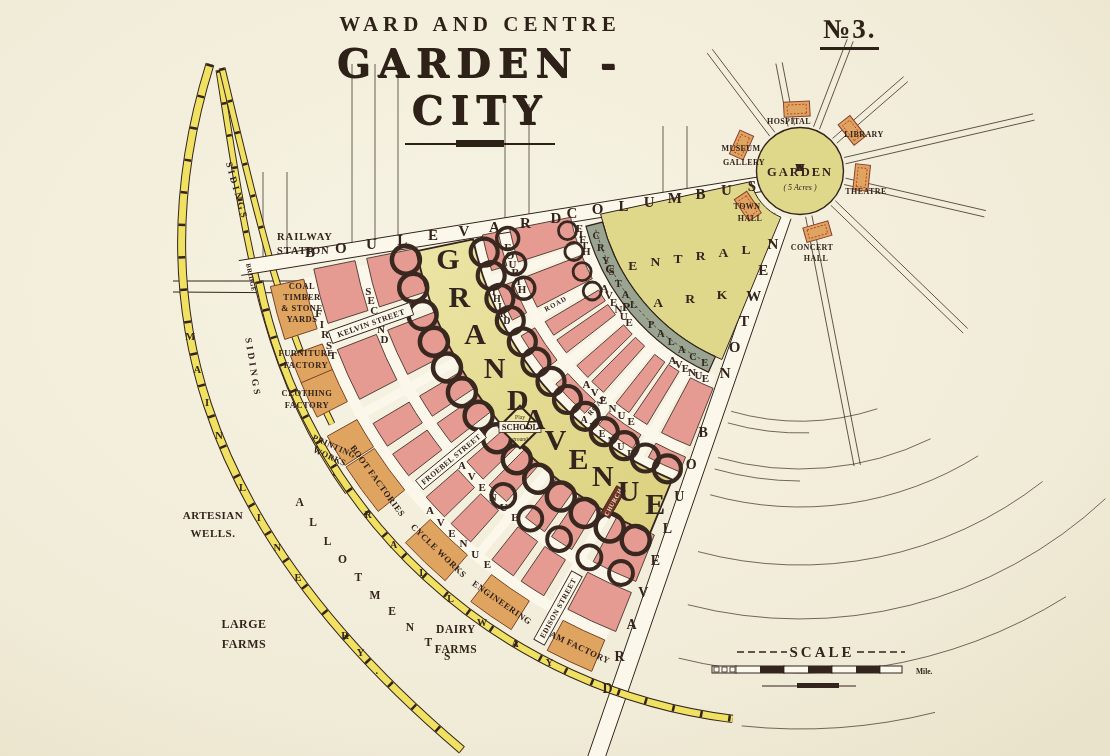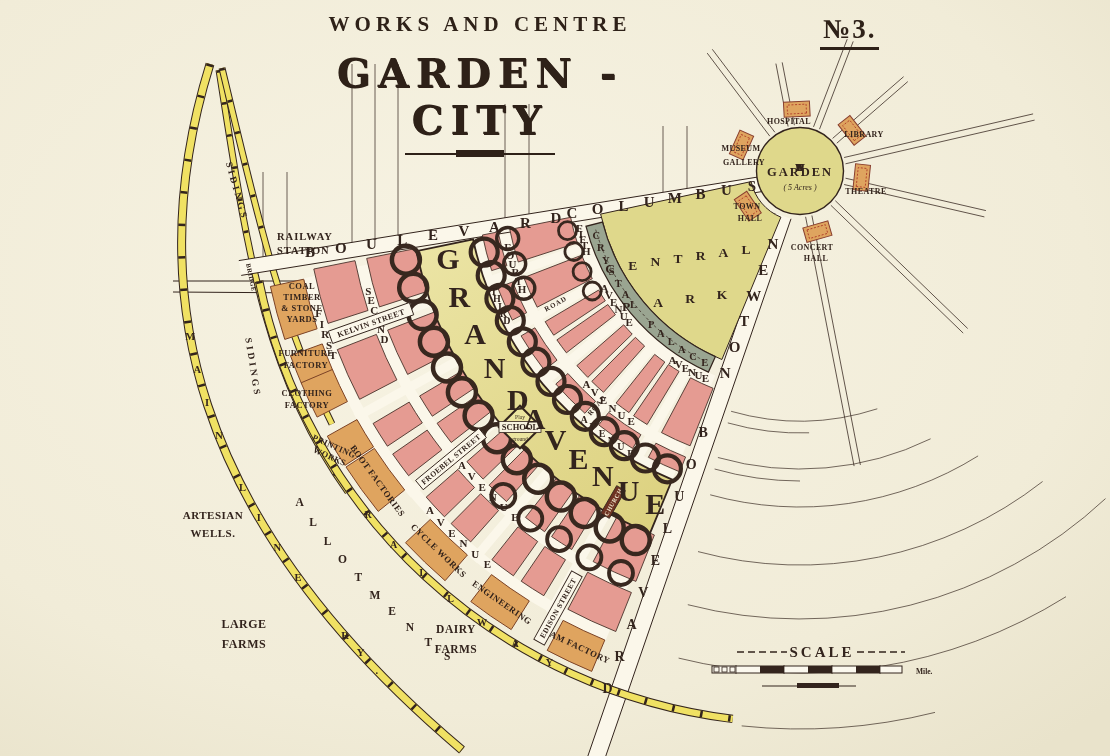--- a/index.html
+++ b/index.html
@@ -2,21 +2,21 @@
 <html><head>
 <meta charset="utf-8">
 <style>
   html,body{margin:0;padding:0;background:#d8d2bd;}
   .stage{position:relative;width:1110px;height:756px;background:#f2eedb;overflow:hidden;
          font-family:"Liberation Serif","DejaVu Serif",serif;color:#2e2118;
          box-shadow:inset 0 0 60px rgba(120,100,60,.25);}
   .stage svg{position:absolute;left:0;top:0;}
   .title-block{position:absolute;top:12px;left:260px;width:440px;text-align:center;z-index:5;}
   .t1{font-size:21px;font-weight:bold;letter-spacing:5px;}
-  .t2{font-size:40px;font-weight:bold;letter-spacing:7px;margin-top:12px;
+  .t2{font-size:40px;font-weight:bold;letter-spacing:7px;margin-top:2px;
       font-family:"DejaVu Serif",serif;text-shadow:.6px .6px 0 #2e2118;}
   .t-underline{position:relative;width:150px;height:2px;margin:10px auto 0;background:#2e2118;}
   .t-underline::after{content:"";position:absolute;left:50%;top:-3px;transform:translateX(-50%);
       width:48px;height:7px;background:#2e2118;}
   .plate{position:absolute;top:14px;left:820px;font-size:27px;font-weight:bold;
       border-bottom:3px solid #2e2118;padding:0 3px 2px;letter-spacing:2px;z-index:5;}
 </style>
 </head>
 <body>
 
@@ -450,18 +450,18 @@
           <line x1="784.0" y1="665.0" x2="784.0" y2="674.0" stroke="#33241d" stroke-width="0.8"></line>
           <line x1="832.0" y1="665.0" x2="832.0" y2="674.0" stroke="#33241d" stroke-width="0.8"></line>
           <line x1="880.0" y1="665.0" x2="880.0" y2="674.0" stroke="#33241d" stroke-width="0.8"></line>
           <text x="916.0" y="674.0" font-size="7.5" text-anchor="start" font-weight="bold" fill="#33241d">Mile.</text>
           <line x1="762.0" y1="686.0" x2="856.0" y2="686.0" stroke="#33241d" stroke-width="1.2"></line>
           <rect x="797" y="683" width="42" height="5" fill="#33241d"></rect>
         </g>
       </svg>
     </div>
   <div class="title-block">
-    <div class="t1">WORKS AND CENTRE</div>
+    <div class="t1">WARD AND CENTRE</div>
     <div class="t2">GARDEN - CITY</div>
     <div class="t-underline"></div>
   </div>
   <div class="plate">№3.</div>
 </div>
 
 </body></html>

